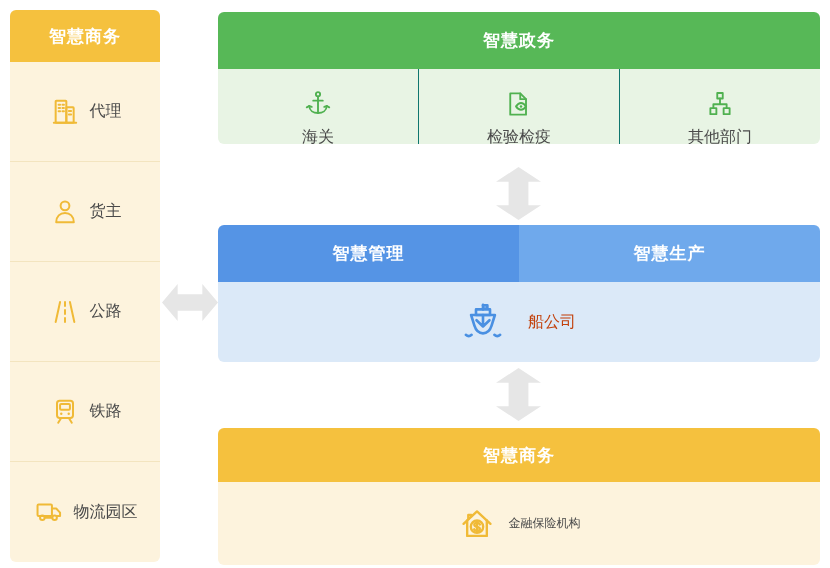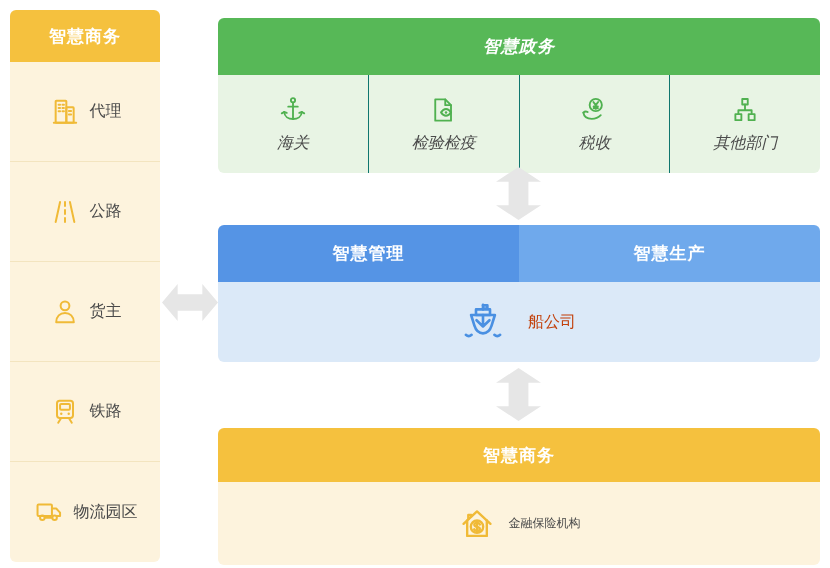--- a/index.html
+++ b/index.html
@@ -21,21 +21,21 @@
     display:flex; flex-direction:row; align-items:center; justify-content:center; gap:9px;
     color:#4a4a4a; font-size:16px; }
   .side-item:last-child { border-bottom:none; }
   .side-item .icon { width:32px; height:32px; color:#f0ba37; }
 
   
   .panel { position:absolute; left:218px; width:602px; border-radius:6px; overflow:hidden; }
   .panel-header { display:flex; align-items:center; justify-content:center; color:#fff;
     font-weight:bold; font-size:17px; letter-spacing:1px; }
 
-  .gov { top:18px; height:155px;font-style:italic; }
+  .gov { top:12px; height:132px; }
   .gov .panel-header { height:57px; background:#57b857; }
   .gov-body { background:#e8f4e4; height:98px; display:flex; }
   .gov-cell { flex:1; display:flex; flex-direction:column; align-items:center;
     justify-content:center; gap:8px; font-size:16px; color:#4a4a4a;
     border-right:1px solid #0f766e; }
   .gov-cell:last-child { border-right:none; }
   .gov-cell .icon { width:30px; height:30px; color:#50b150; }
 
   .mid { top:225px; height:137px; }
   .mid-headers { display:flex; height:57px; }
@@ -76,34 +76,34 @@
               <rect x="13" y="8.5" width="5.5" height="11.5" rx="0.5"></rect>
               <path d="M7.2 6.5h1.1M10.1 6.5h1.1M7.2 9h1.1M10.1 9h1.1M7.2 11.5h1.1M10.1 11.5h1.1M14.9 11.2h1.7M14.9 13.8h1.7"></path>
               <path d="M3.6 20h16.8"></path>
             </svg>
           </span>
         <span>代理</span>
       </div>
       <div class="side-item">
         <span class="icon">
             <svg viewBox="0 0 24 24">
+              <circle cx="12" cy="7.4" r="3.3"></circle>
+              <path d="M5.4 19.6c0-4.3 2.9-6.9 6.6-6.9s6.6 2.6 6.6 6.9z"></path>
+            </svg>
+          </span>
+        <span>货主</span>
+      </div>
+      <div class="side-item">
+        <span class="icon">
+            <svg viewBox="0 0 24 24">
               <path d="M8.3 4.5L5 19.5M15.7 4.5L19 19.5"></path>
               <path d="M12 4.5v3M12 10.5v3M12 16.5v3"></path>
             </svg>
           </span>
         <span>公路</span>
-      </div>
-      <div class="side-item">
-        <span class="icon">
-            <svg viewBox="0 0 24 24">
-              <circle cx="12" cy="7.4" r="3.3"></circle>
-              <path d="M5.4 19.6c0-4.3 2.9-6.9 6.6-6.9s6.6 2.6 6.6 6.9z"></path>
-            </svg>
-          </span>
-        <span>货主</span>
       </div>
       <div class="side-item">
         <span class="icon">
             <svg viewBox="0 0 24 24">
               <rect x="6" y="3.5" width="12" height="13" rx="2"></rect>
               <rect x="8.3" y="6" width="7.4" height="4.3" rx="0.8"></rect>
               <circle cx="9.2" cy="13.3" r="0.9" fill="currentColor" stroke="none"></circle>
               <circle cx="14.8" cy="13.3" r="0.9" fill="currentColor" stroke="none"></circle>
               <path d="M9 16.7l-2.1 3.3M15 16.7l2.1 3.3"></path>
             </svg>
@@ -143,31 +143,20 @@
       <div class="gov-cell">
         <span class="icon">
             <svg viewBox="0 0 24 24">
               <path d="M5 3.5h8l4.6 4.6v12.4H5z"></path>
               <path d="M13 3.5v4.6h4.6"></path>
               <path d="M9.6 13.9c1.2-1.8 2.5-2.7 4-2.7s2.8.9 4 2.7c-1.2 1.8-2.5 2.7-4 2.7s-2.8-.9-4-2.7z"></path>
               <circle cx="13.6" cy="13.9" r="1" fill="currentColor" stroke="none"></circle>
             </svg>
           </span>
         <span>检验检疫</span>
-      </div>
-      <div class="gov-cell">
-        <span class="icon">
-            <svg viewBox="0 0 24 24">
-              <circle cx="13.4" cy="8" r="4.9"></circle>
-              <path d="M11.5 5.6l1.9 2.5 1.9-2.5M13.4 8.1v3M11.7 9.2h3.4M11.7 10.6h3.4"></path>
-              <path d="M3.5 14.1c1-1 2.2-1.2 3.4-.5"></path>
-              <path d="M3.5 14.1c.5 3.2 3.2 5 6.7 5 2.8 0 5.3-1 7.2-3"></path>
-            </svg>
-          </span>
-        <span>税收</span>
       </div>
       <div class="gov-cell">
         <span class="icon">
             <svg viewBox="0 0 24 24">
               <rect x="9.8" y="3.2" width="4.4" height="4.4"></rect>
               <rect x="4.3" y="15.3" width="4.8" height="4.8"></rect>
               <rect x="14.9" y="15.3" width="4.8" height="4.8"></rect>
               <path d="M12 7.6v4.6M6.7 12.2h10.6M6.7 12.2v3.1M17.3 12.2v3.1"></path>
             </svg>
           </span>

